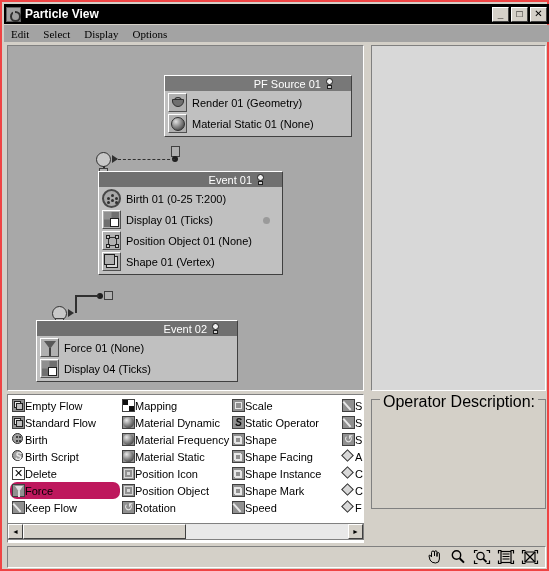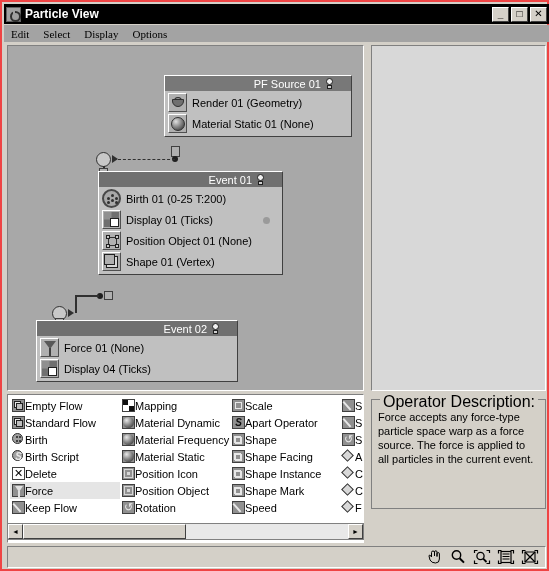--- a/index.html
+++ b/index.html
@@ -122,21 +122,21 @@
 
   
   .depot{position:absolute;left:5px;top:392px;width:357px;height:149px;
     background:#ffffff;
     border-top:1px solid #808080;border-left:1px solid #808080;
     border-right:1px solid #ffffff;border-bottom:1px solid #ffffff;
     box-sizing:border-box;overflow:hidden;}
   .depot-cols{position:absolute;left:2px;top:2px;display:flex;}
   .dcol{width:110px;flex:0 0 auto;}
   .ditem{height:17px;display:flex;align-items:center;padding-left:2px;white-space:nowrap;}
-  .ditem.selected{background:#e5e5e5;}
+  .ditem.selected{background:#be185d;border-radius:7px;}
   .ditem .dlabel{font-size:11px;color:#000;}
   .dico{width:13px;height:13px;position:relative;flex:0 0 auto;
     border:1px solid #404040;background:#909090;box-sizing:border-box;}
   .dico.noborder{border:none;background:transparent;}
 
   
   .g-flow{position:absolute;left:1px;top:1px;width:7px;height:7px;background:#e8e8e8;border:1px solid #202020;box-sizing:border-box;}
   .g-flow2{position:absolute;left:3px;top:3px;width:7px;height:7px;background:#c0c0c0;border:1px solid #202020;box-sizing:border-box;}
   .g-circ{position:absolute;left:0;top:0;width:11px;height:11px;border-radius:50%;background:#a0a0a0;border:1px solid #303030;box-sizing:border-box;}
   .g-x{position:absolute;left:0;top:0;right:0;bottom:0;color:#000;font-size:11px;font-weight:bold;
@@ -468,21 +468,21 @@
         <div class="ditem">
           <span class="dico">
               <i class="g-scale"></i>
             </span>
           <span class="dlabel">Scale</span>
           </div>
         <div class="ditem">
           <span class="dico">
               <i class="g-s" style="color:#101010">S</i>
             </span>
-          <span class="dlabel">Apart Operator</span>
+          <span class="dlabel">Static Operator</span>
           </div>
         <div class="ditem">
           <span class="dico">
               <i class="g-cube"></i>
             </span>
           <span class="dlabel">Shape</span>
           </div>
         <div class="ditem">
           <span class="dico">
               <i class="g-cube"></i>
@@ -562,21 +562,20 @@
     <div class="sb-track">
       <div class="sb-thumb"></div>
     </div>
     <div class="sb-btn">►</div>
   </div>
 
   <div class="right-top"></div>
 
   <div class="grp">
     <div class="grp-title">Operator Description:</div>
-    <div class="grp-body">Force accepts any force-type particle space warp as a force source. The force is applied to all particles in the current event.</div>
   </div>
 
   <div class="statusbar">
     <div class="sticon">
       <svg width="16" height="16" viewBox="0 0 16 16">
           <path d="M4 11 L3 7 Q3 5.5 4.5 6.5 L5.5 8 L5.5 3.5 Q5.5 2 7 2 Q8.5 2 8.5 3.5 L8.5 7 L8.5 3 Q8.5 1.8 9.8 1.8 Q11 1.8 11 3 L11 7.5 L11 4.8 Q11 3.6 12.2 3.6 Q13.4 3.6 13.4 4.8 L13.4 10 Q13.4 14 9.5 14 Q5.5 14 4 11 Z" fill="none" stroke="#000" stroke-width="1"></path>
         </svg>
     </div>
     <div class="sticon">
       <svg width="16" height="16" viewBox="0 0 16 16">

